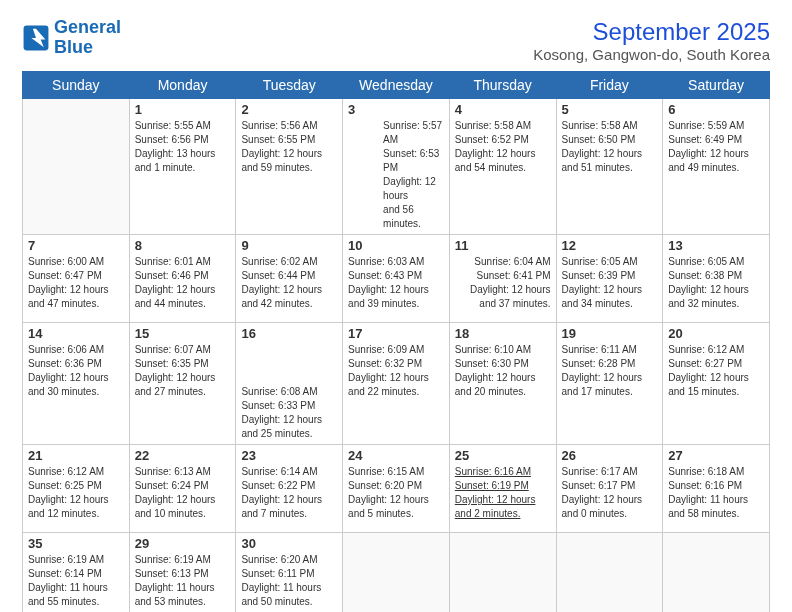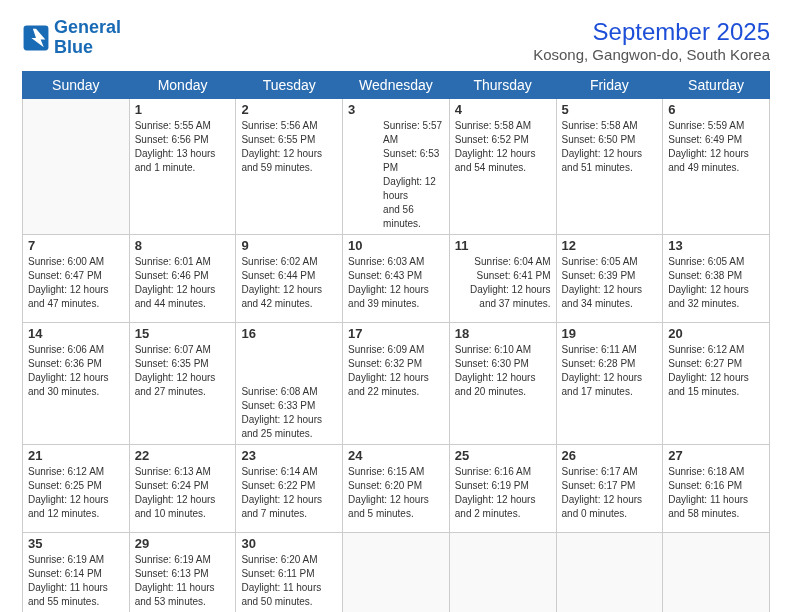--- a/index.html
+++ b/index.html
@@ -298,21 +298,21 @@
           </td>
           <td>
             <span class="day-num">24</span>
             <div class="day-info" style="white-space: pre-line;">Sunrise: 6:15 AM
 Sunset: 6:20 PM
 Daylight: 12 hours
 and 5 minutes.</div>
           </td>
           <td>
             <span class="day-num">25</span>
-            <div class="day-info" style="white-space: pre-line;">Sunrise: 6:16 AM
+            <div class="day-info" style="white-space: pre-line; text-decoration: underline;">Sunrise: 6:16 AM
 Sunset: 6:19 PM
 Daylight: 12 hours
 and 2 minutes.</div>
           </td>
           <td>
             <span class="day-num">26</span>
             <div class="day-info" style="white-space: pre-line;">Sunrise: 6:17 AM
 Sunset: 6:17 PM
 Daylight: 12 hours
 and 0 minutes.</div>

